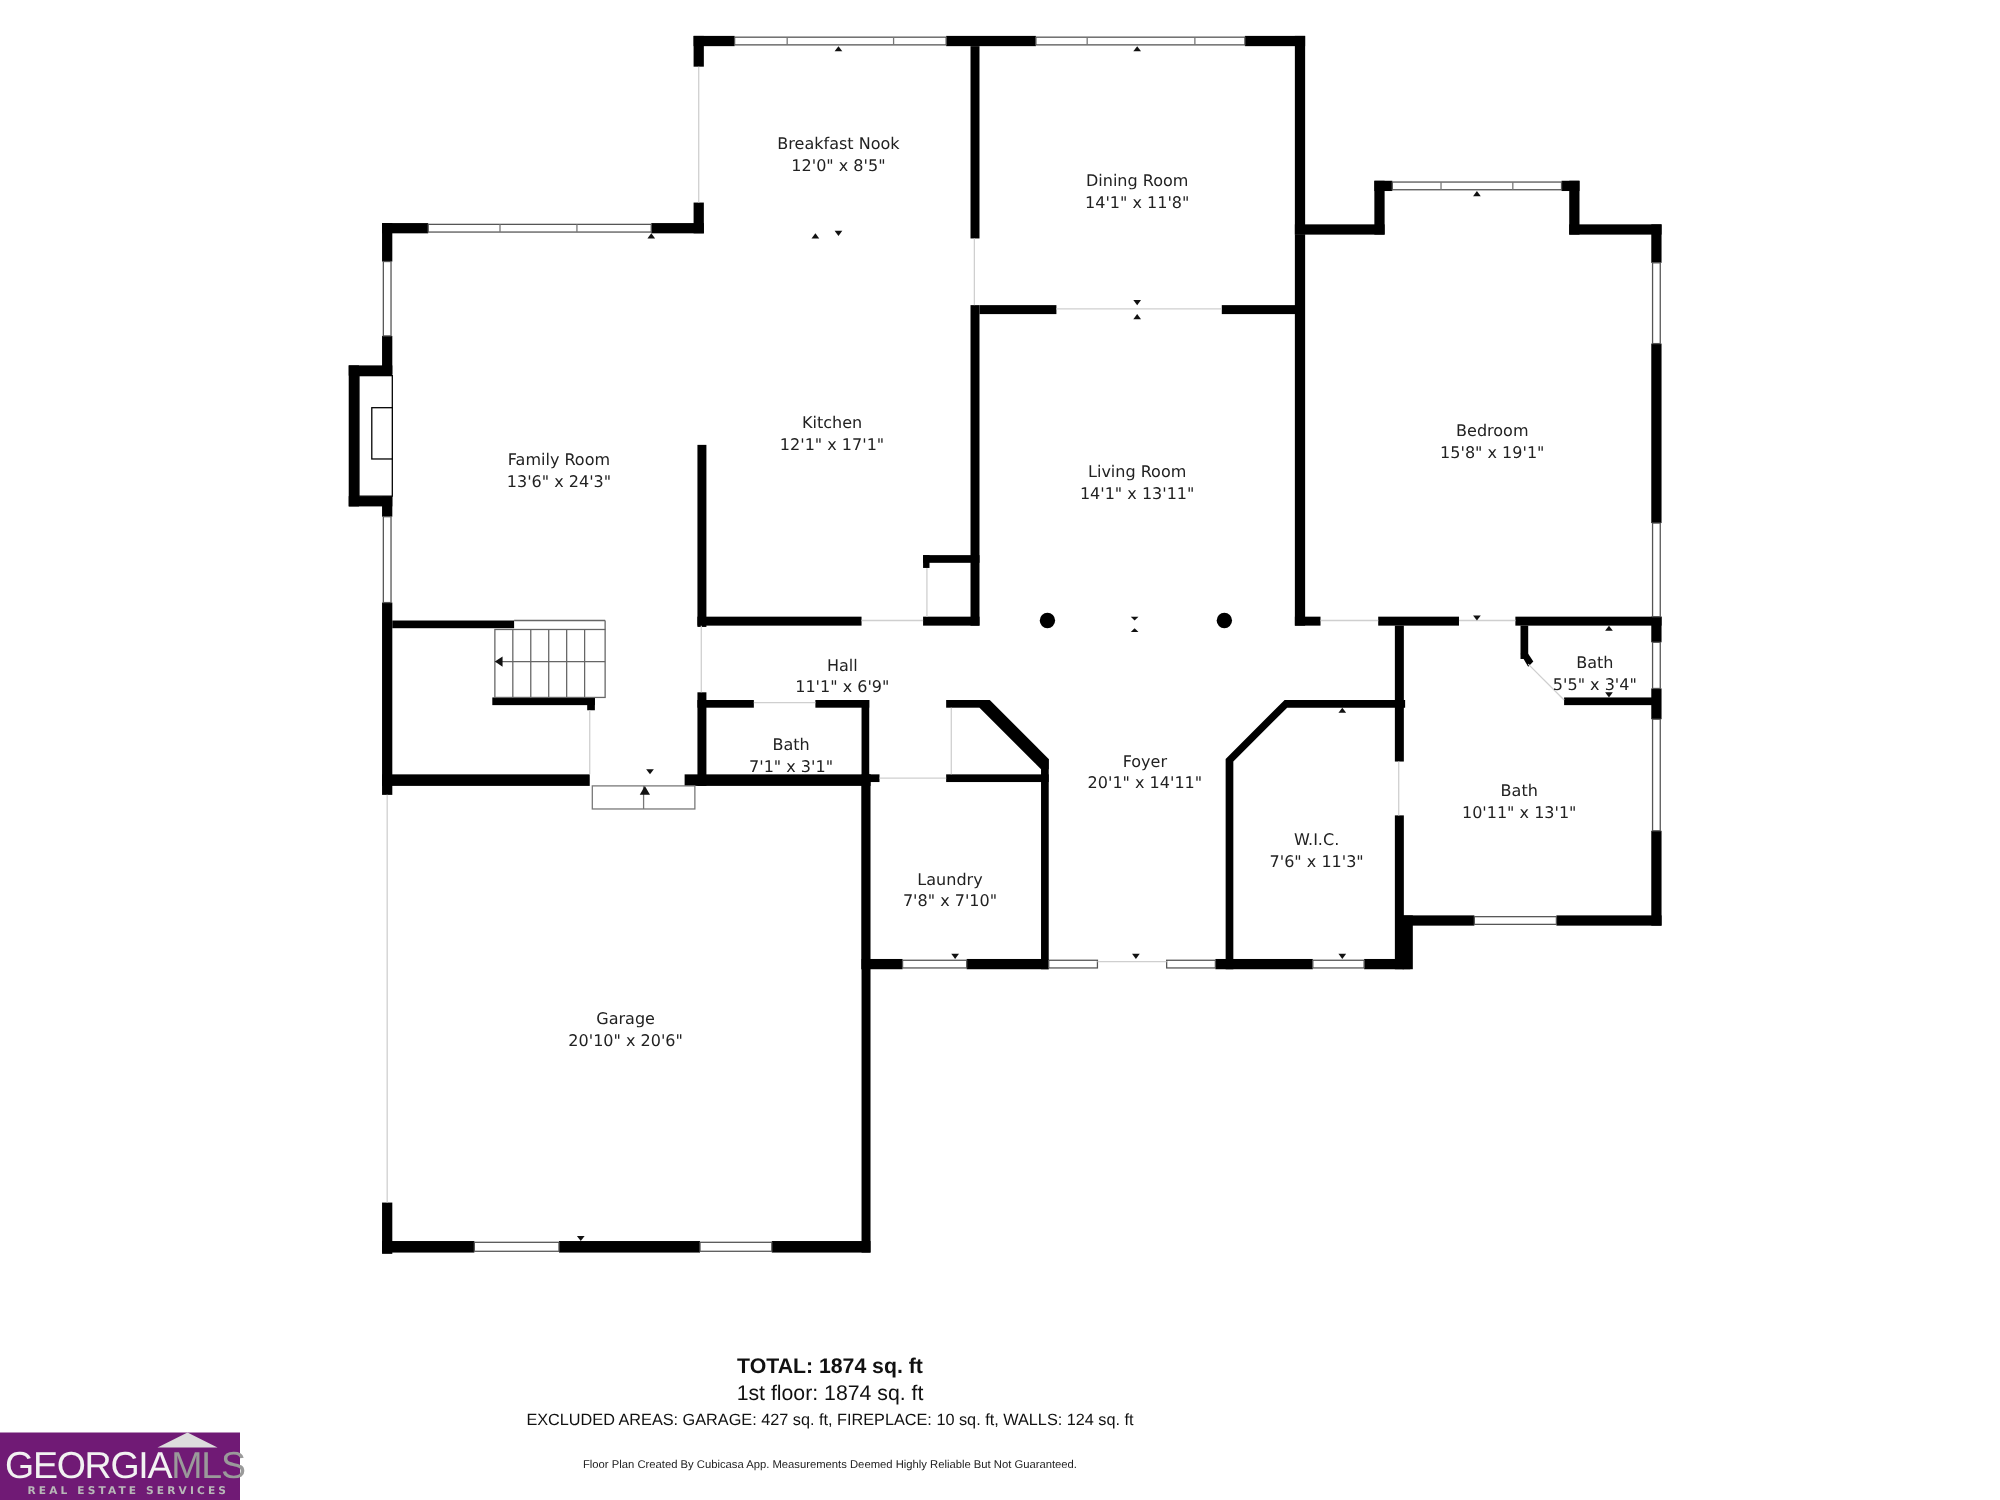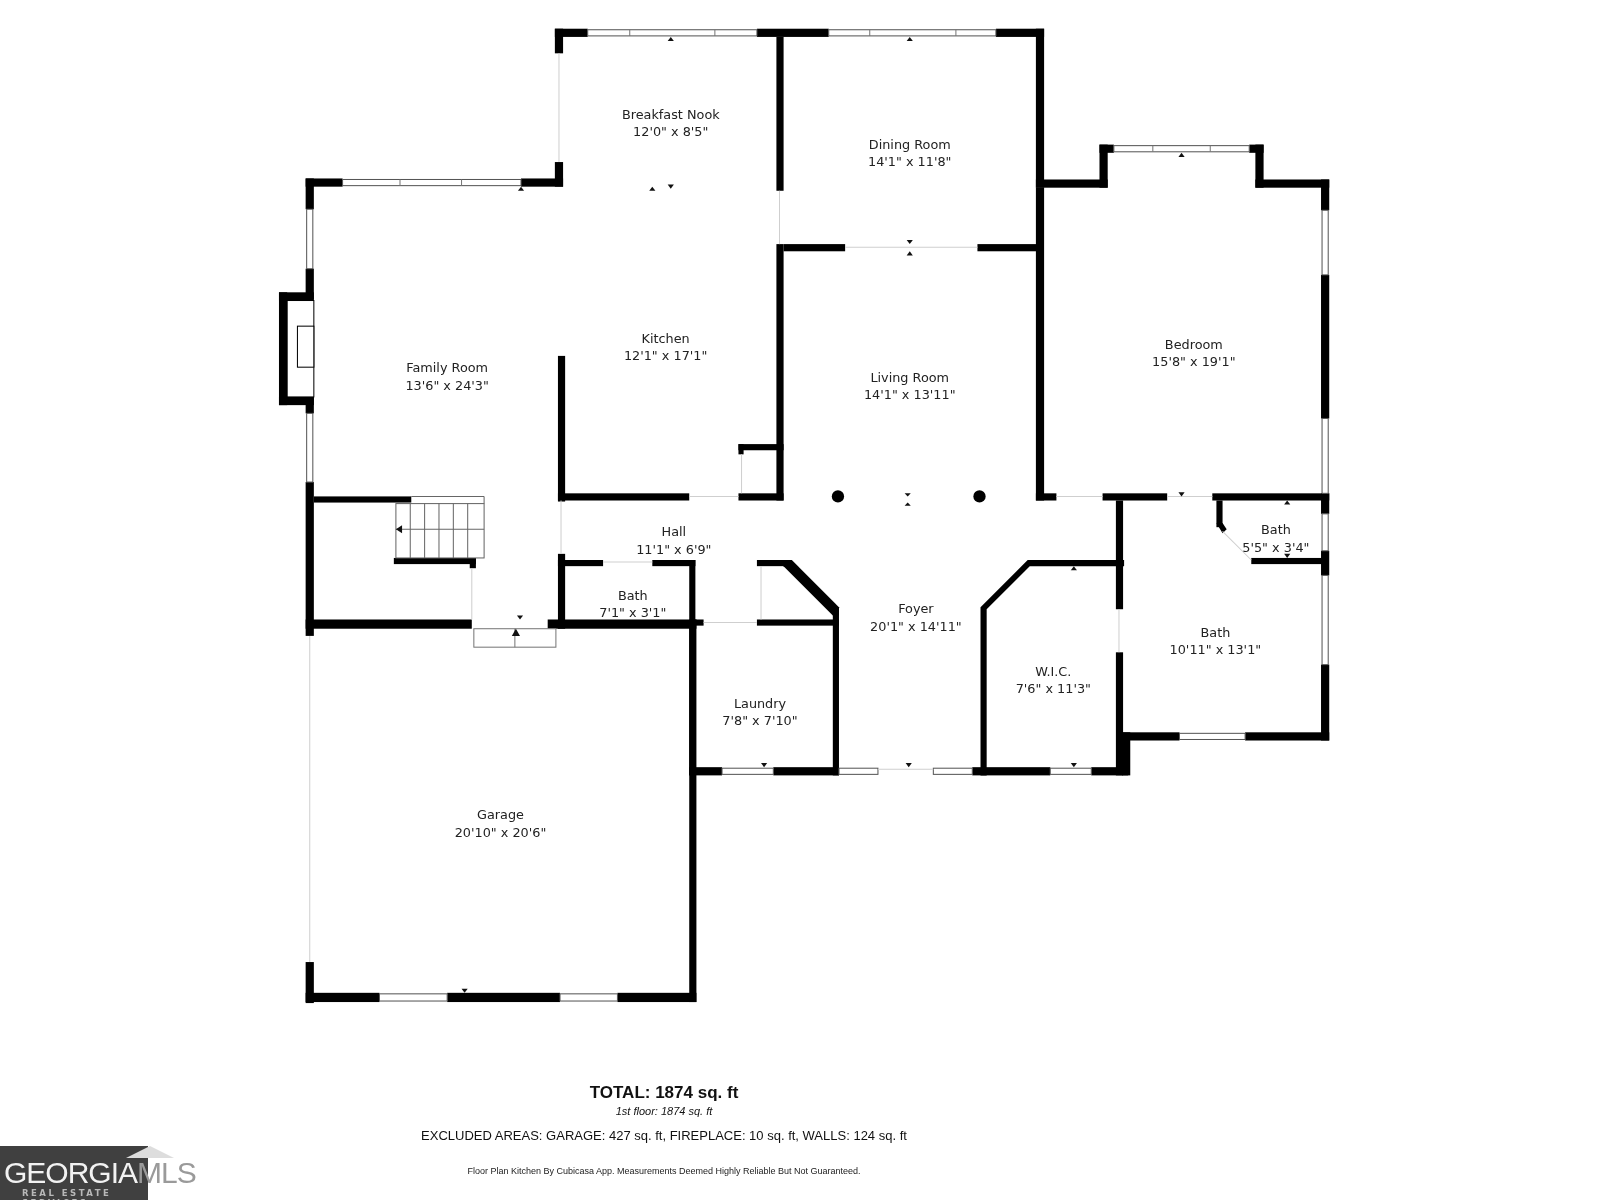--- a/index.html
+++ b/index.html
@@ -6,24 +6,24 @@
   body { width: 1600px; height: 1200px; position: relative; overflow: hidden; font-family: "DejaVu Sans", sans-serif; }
   #plan { position: absolute; left: 0; top: 0; width: 1600px; height: 1200px; }
   .wall { fill: #000; }
   .win { fill: #fff; stroke: #555; stroke-width: 1; }
   .winline { stroke: #777; stroke-width: 1; }
   .opening { stroke: #cfcfcf; stroke-width: 1; fill: none; }
   .room-name, .room-dim { font-family: "DejaVu Sans", sans-serif; font-size: 12.5px; fill: #222; text-anchor: middle; }
   .tick { fill: #111; }
   .summary { position: absolute; left: 0; width: 1328px; text-align: center; color: #111; font-family: "Liberation Sans", sans-serif; }
   .total { top: 1083px; font-size: 17px; font-weight: bold; }
-  .floor { top: 1105px; font-size: 11px; font-style: italic; }
+  .floor { top: 1105px; font-size: 17px; }
   .excluded { top: 1128px; font-size: 13px; }
   .disclaimer { top: 1166px; font-size: 9px; color: #222; }
-  .logo { position: absolute; left: 0; top: 1146px; width: 148px; height: 54px; background: #404040; }
+  .logo { position: absolute; left: 0; top: 1146px; width: 192px; height: 54px; background: #701a75; }
   .logo-main { position: absolute; left: 4px; top: 10px; font-family: "Liberation Sans", sans-serif; font-size: 30px; letter-spacing: -1px; color: #f2f2f2; }
   .logo-main .mls { color: #9a9a9a; }
   .logo-sub { position: absolute; left: 22px; top: 42px; font-family: "DejaVu Sans", sans-serif; font-size: 8.5px; letter-spacing: 2.5px; color: #b8b8b8; font-weight: bold; }
   .roof { position: absolute; left: 126px; top: 0px; width: 0; height: 0; border-left: 24px solid transparent; border-right: 24px solid transparent; border-bottom: 12px solid #ddd; }
 </style>
 </head>
 <body>
 
 <svg id="plan" viewBox="0 0 1560 1170" preserveAspectRatio="none" xmlns="http://www.w3.org/2000/svg">
 
@@ -250,19 +250,19 @@
     <polygon class="tick" points="886,748 883,744 889,744"></polygon>
     <polygon class="tick" points="1255,544 1252,540 1258,540"></polygon>
     <polygon class="tick" points="1255,488 1252,492 1258,492"></polygon>
     <polygon class="tick" points="1152,484 1149,480 1155,480"></polygon>
   </g>
 </svg>
 
 <div class="summary total">TOTAL: 1874 sq. ft</div>
 <div class="summary floor">1st floor: 1874 sq. ft</div>
 <div class="summary excluded">EXCLUDED AREAS: GARAGE: 427 sq. ft, FIREPLACE: 10 sq. ft, WALLS: 124 sq. ft</div>
-<div class="summary disclaimer">Floor Plan Kitchen By Cubicasa App. Measurements Deemed Highly Reliable But Not Guaranteed.</div>
+<div class="summary disclaimer">Floor Plan Created By Cubicasa App. Measurements Deemed Highly Reliable But Not Guaranteed.</div>
 
 <div class="logo">
   <div class="roof"></div>
   <div class="logo-main"><span>GEORGIA</span><span class="mls">MLS</span></div>
   <div class="logo-sub">REAL ESTATE SERVICES</div>
 </div>
 
 </body></html>

